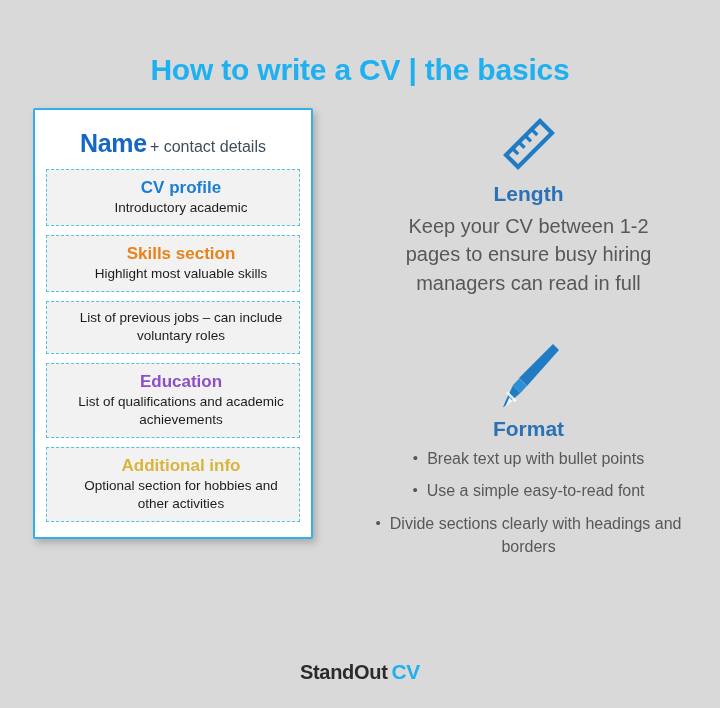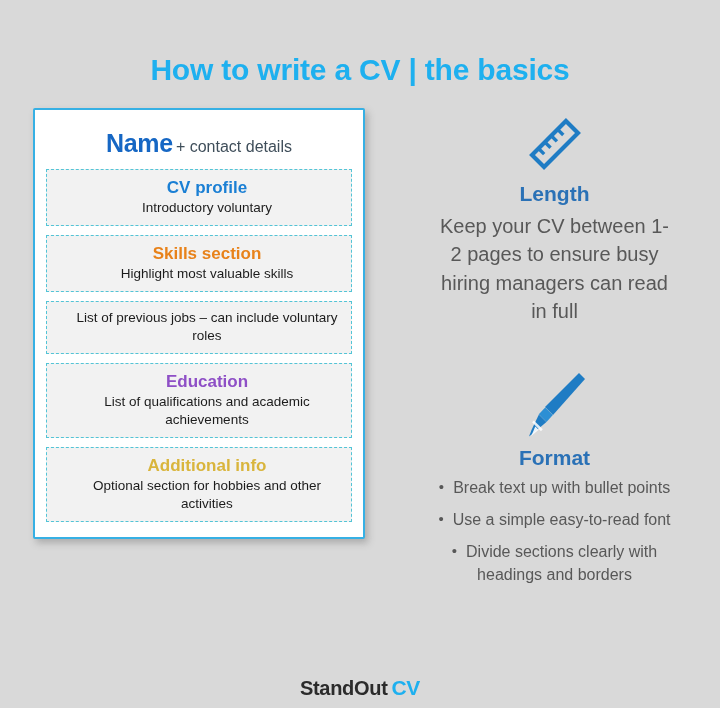--- a/index.html
+++ b/index.html
@@ -34,21 +34,21 @@
   }
 
   
   .columns {
     display: flex;
     align-items: flex-start;
     padding: 0;
     margin-top: 22px;
   }
   .col-left {
-    width: 332px;
+    width: 280px;
     margin-left: 33px;
     flex: none;
   }
   .col-right {
     flex: 1;
     margin-left: 42px;
     margin-right: 18px;
     text-align: center;
   }
 
@@ -145,21 +145,21 @@
     margin-right: 9px;
     font-size: 15px;
     vertical-align: 1px;
   }
 
   
   .footer {
     position: absolute;
     left: 0;
     right: 0;
-    bottom: 28px;
+    bottom: 44px;
     text-align: center;
   }
   .logo-standout {
     font-size: 20px;
     font-weight: bold;
     color: #2b2b2b;
     letter-spacing: -0.3px;
   }
   .logo-cv {
     font-size: 21px;
@@ -180,21 +180,21 @@
 
     <div class="col-left">
       <div class="cv-card">
 
         <div class="cv-name-row">
           <span class="cv-name">Name</span><span class="cv-name-sub">+ contact details</span>
         </div>
 
         <div class="cv-section">
           <div class="cv-section-title" style="color:#1a7fd4">CV profile</div>
-          <div class="cv-section-desc">Introductory voluntary</div>
+          <div class="cv-section-desc">Introductory academic</div>
         </div>
 
         <div class="cv-section">
           <div class="cv-section-title" style="color:#e8821a">Skills section</div>
           <div class="cv-section-desc">Highlight most valuable skills</div>
         </div>
 
         <div class="cv-section">
           <div class="cv-section-desc">List of previous jobs – can include voluntary roles</div>
         </div>

